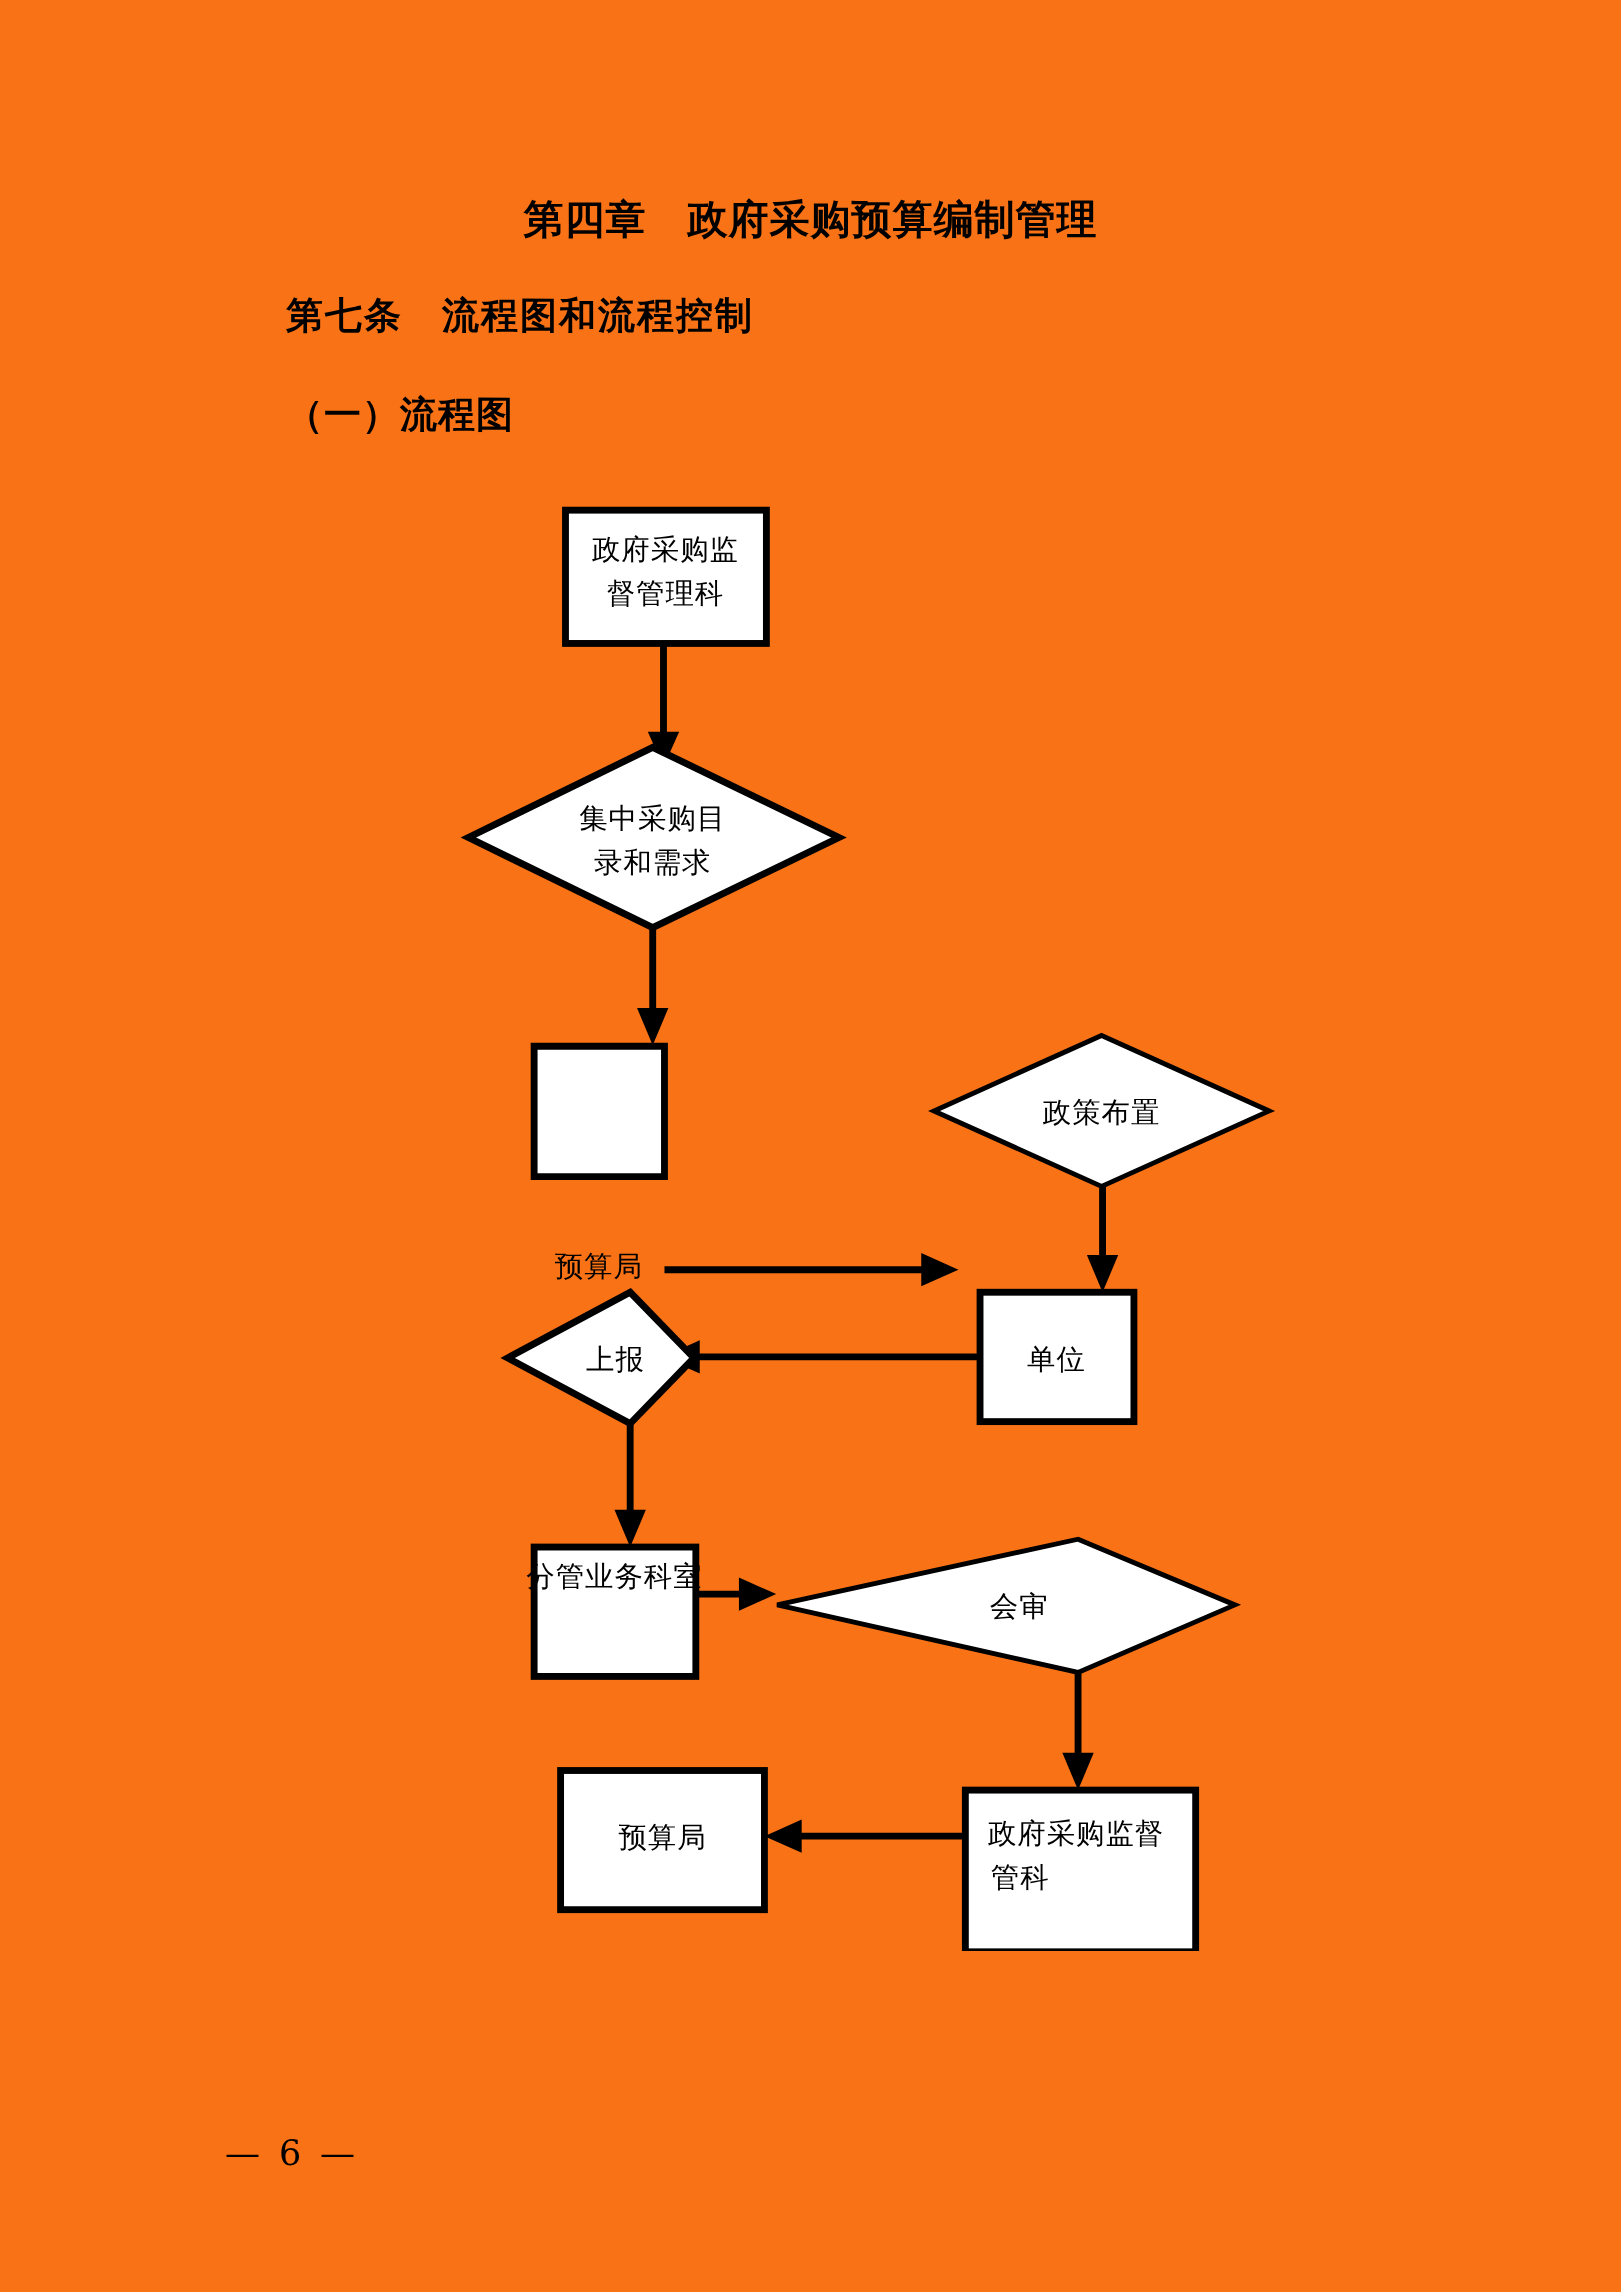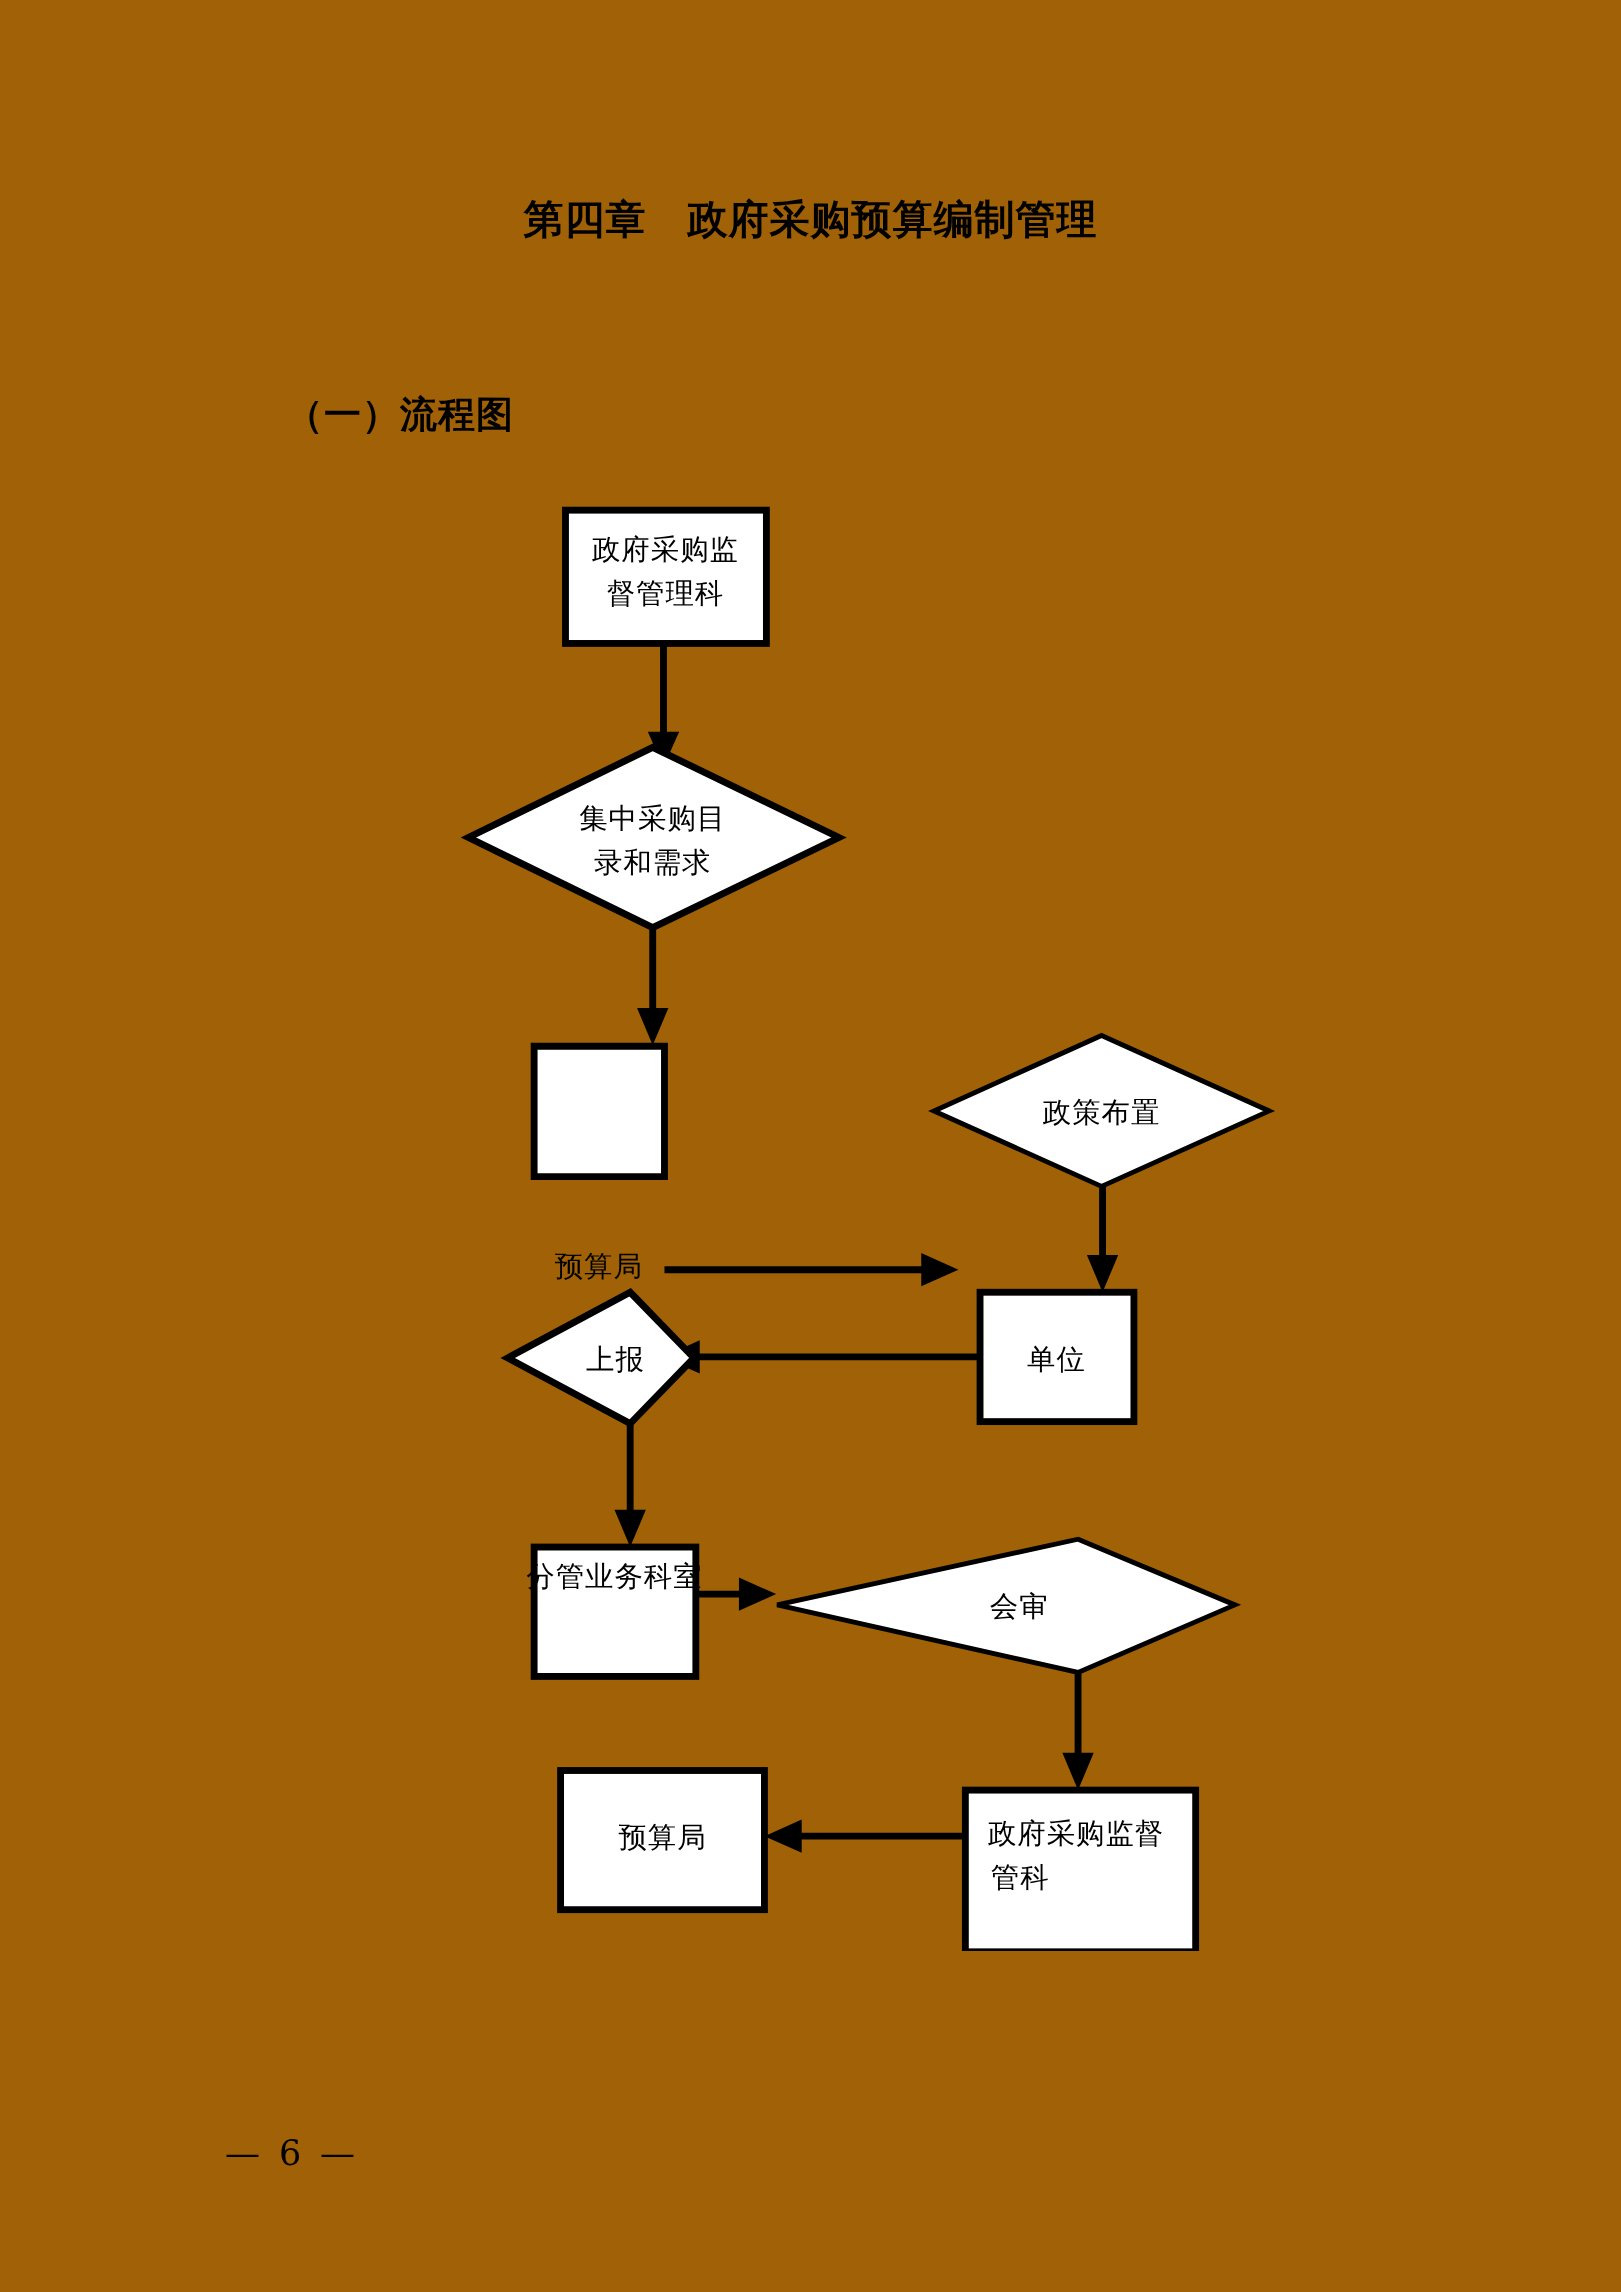--- a/index.html
+++ b/index.html
@@ -5,21 +5,21 @@
 <style>
   html, body {
     margin: 0;
     padding: 0;
     background: #ffffff;
   }
   .page {
     position: relative;
     width: 1621px;
     height: 2293px;
-    background: #a16207;
+    background: #f97316;
     overflow: hidden;
     font-family: "DejaVu Sans", "Liberation Sans", sans-serif;
     color: #000000;
   }
 
   
   .chapter-title {
     position: absolute;
     left: 0;
     top: 192px;
@@ -94,20 +94,21 @@
     white-space: pre;
   }
 </style>
 </head>
 <body>
 
 <div class="page">
 
   <div class="chapter-title">第四章　政府采购预算编制管理</div>
 
+  <div class="article-line">第七条　流程图和流程控制</div>
 
   <div class="section-line">（一）流程图</div>
 
   <div class="flowchart">
     <svg width="1621" height="1490" viewBox="0 0 1654 1520" xmlns="http://www.w3.org/2000/svg">
 
       <g>
         <line class="edge-line" x1="677" y1="185" x2="677" y2="290"></line>
         <polygon class="edge-head" points="677,312 661,276 693,276"></polygon>
       </g>

